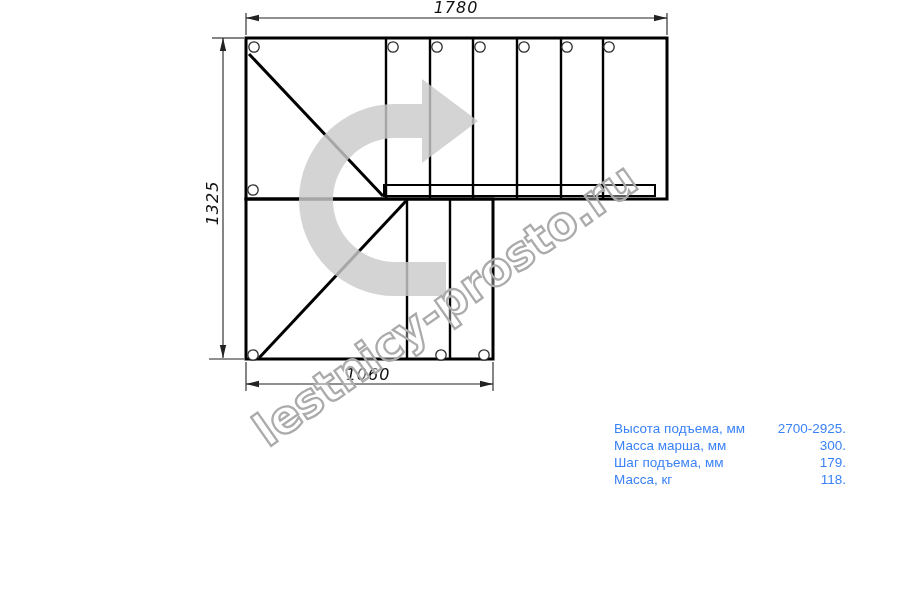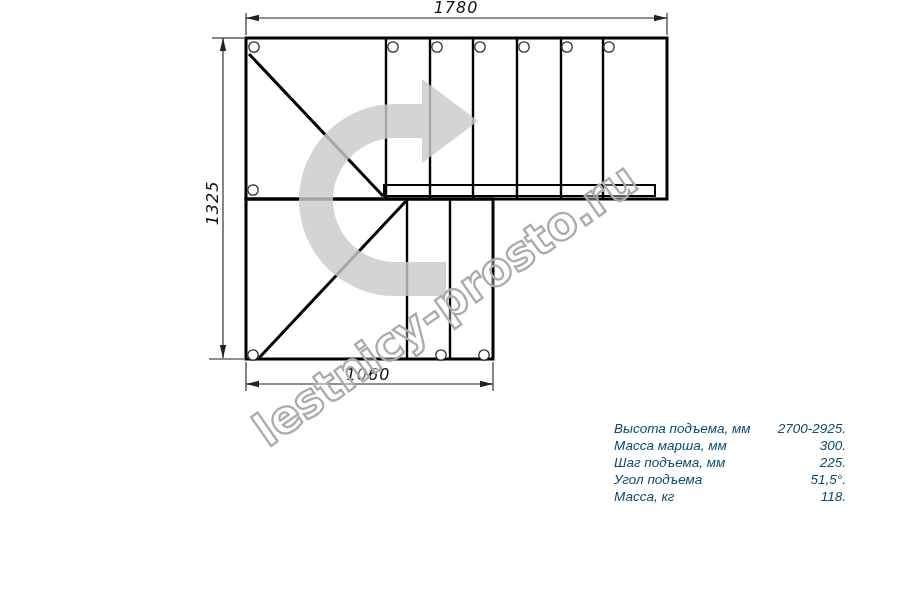--- a/index.html
+++ b/index.html
@@ -36,24 +36,23 @@
     font-family: "DejaVu Sans", sans-serif;
     font-weight: bold;
     font-size: 46px;
   }
   .spec-table {
     position: absolute;
     left: 614px;
     top: 420px;
     width: 232px;
     font-family: "Liberation Sans", sans-serif;
-    font-style: italic;
     font-size: 13.5px;
     line-height: 17px;
-    color: #0c4a6e;
+    color: #3b82f6;
   }
   .spec-row {
     display: flex;
     justify-content: space-between;
     white-space: nowrap;
   }
   .spec-row .label { text-align: left; }
   .spec-row .value { text-align: center; }
 </style>
 </head>
@@ -144,25 +143,21 @@
     <div class="spec-row">
       <span class="label">Высота подъема, мм</span>
       <span class="value">2700-2925.</span>
     </div>
     <div class="spec-row">
       <span class="label">Масса марша, мм</span>
       <span class="value">300.</span>
     </div>
     <div class="spec-row">
       <span class="label">Шаг подъема, мм</span>
-      <span class="value">225.</span>
-    </div>
-    <div class="spec-row">
-      <span class="label">Угол подъема</span>
-      <span class="value">51,5°.</span>
+      <span class="value">179.</span>
     </div>
     <div class="spec-row">
       <span class="label">Масса, кг</span>
       <span class="value">118.</span>
     </div>
   </div>
 
 </div>
 
 </body></html>

